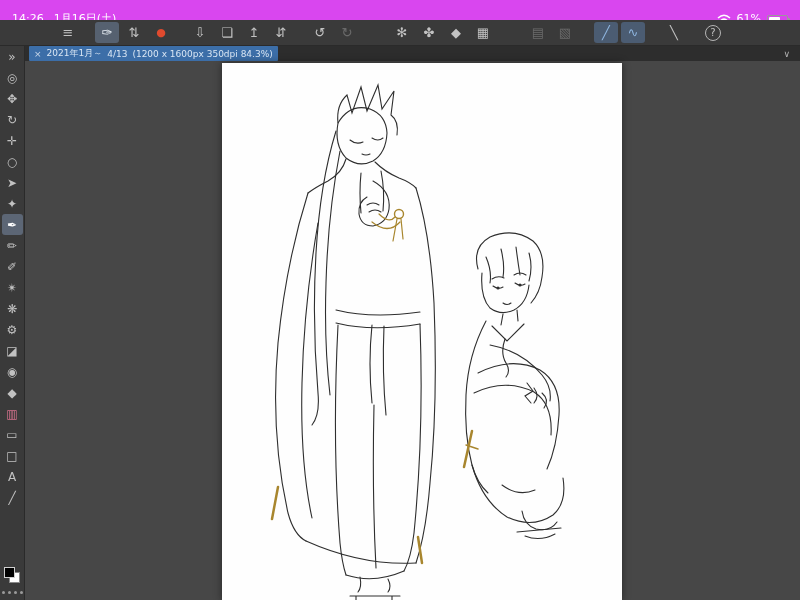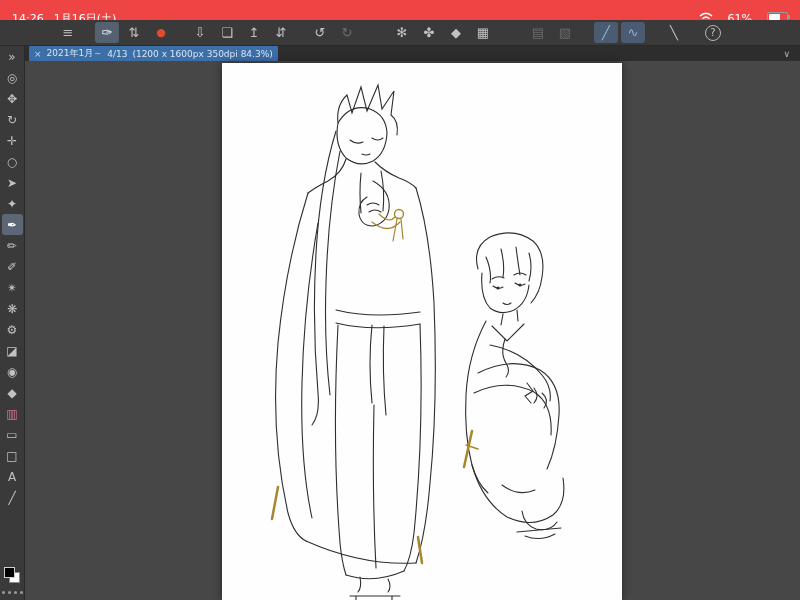--- a/index.html
+++ b/index.html
@@ -1,25 +1,25 @@
 <!DOCTYPE html>
 <html><head>
 <meta charset="utf-8">
 <style>
   *{box-sizing:border-box}
   html,body{margin:0;padding:0}
   body{width:800px;height:600px;position:relative;background:#474747;
        font-family:"DejaVu Sans","Liberation Sans",sans-serif;overflow:hidden}
 
   
-  .status-bar{position:absolute;top:0;left:0;right:0;height:36px;background:#ef4444;
+  .status-bar{position:absolute;top:0;left:0;right:0;height:36px;background:#d946ef;
       color:#fff;display:flex;align-items:center;justify-content:space-between;
       padding:0 12px;font-size:11px}
   .sb-left{display:flex;gap:10px;align-items:center}
-  .sb-right{display:flex;align-items:flex-start;gap:15px}
+  .sb-right{display:flex;align-items:flex-end;gap:6px}
   .battery{width:21px;height:10px;border:1px solid #9a9a9a;border-radius:2px;position:relative;display:inline-block}
   .battery::after{content:"";position:absolute;right:-3px;top:2px;width:2px;height:4px;background:#9a9a9a;border-radius:0 1px 1px 0}
   .battery-fill{position:absolute;left:1px;top:1px;bottom:1px;width:60%;background:#fff;border-radius:1px}
 
   
   .toolbar{position:absolute;top:20px;left:0;right:0;height:26px;background:#3a3a3a;
       display:flex;align-items:center;padding-left:56px;color:#c2c2c2;border-bottom:1px solid #2a2a2a}
   .tb{width:24px;height:21px;display:flex;align-items:center;justify-content:center;
       font-size:13px;border-radius:3px;margin-right:3px;flex:none;cursor:default}
   .tb.sel{background:#566170;color:#e8eef5}

